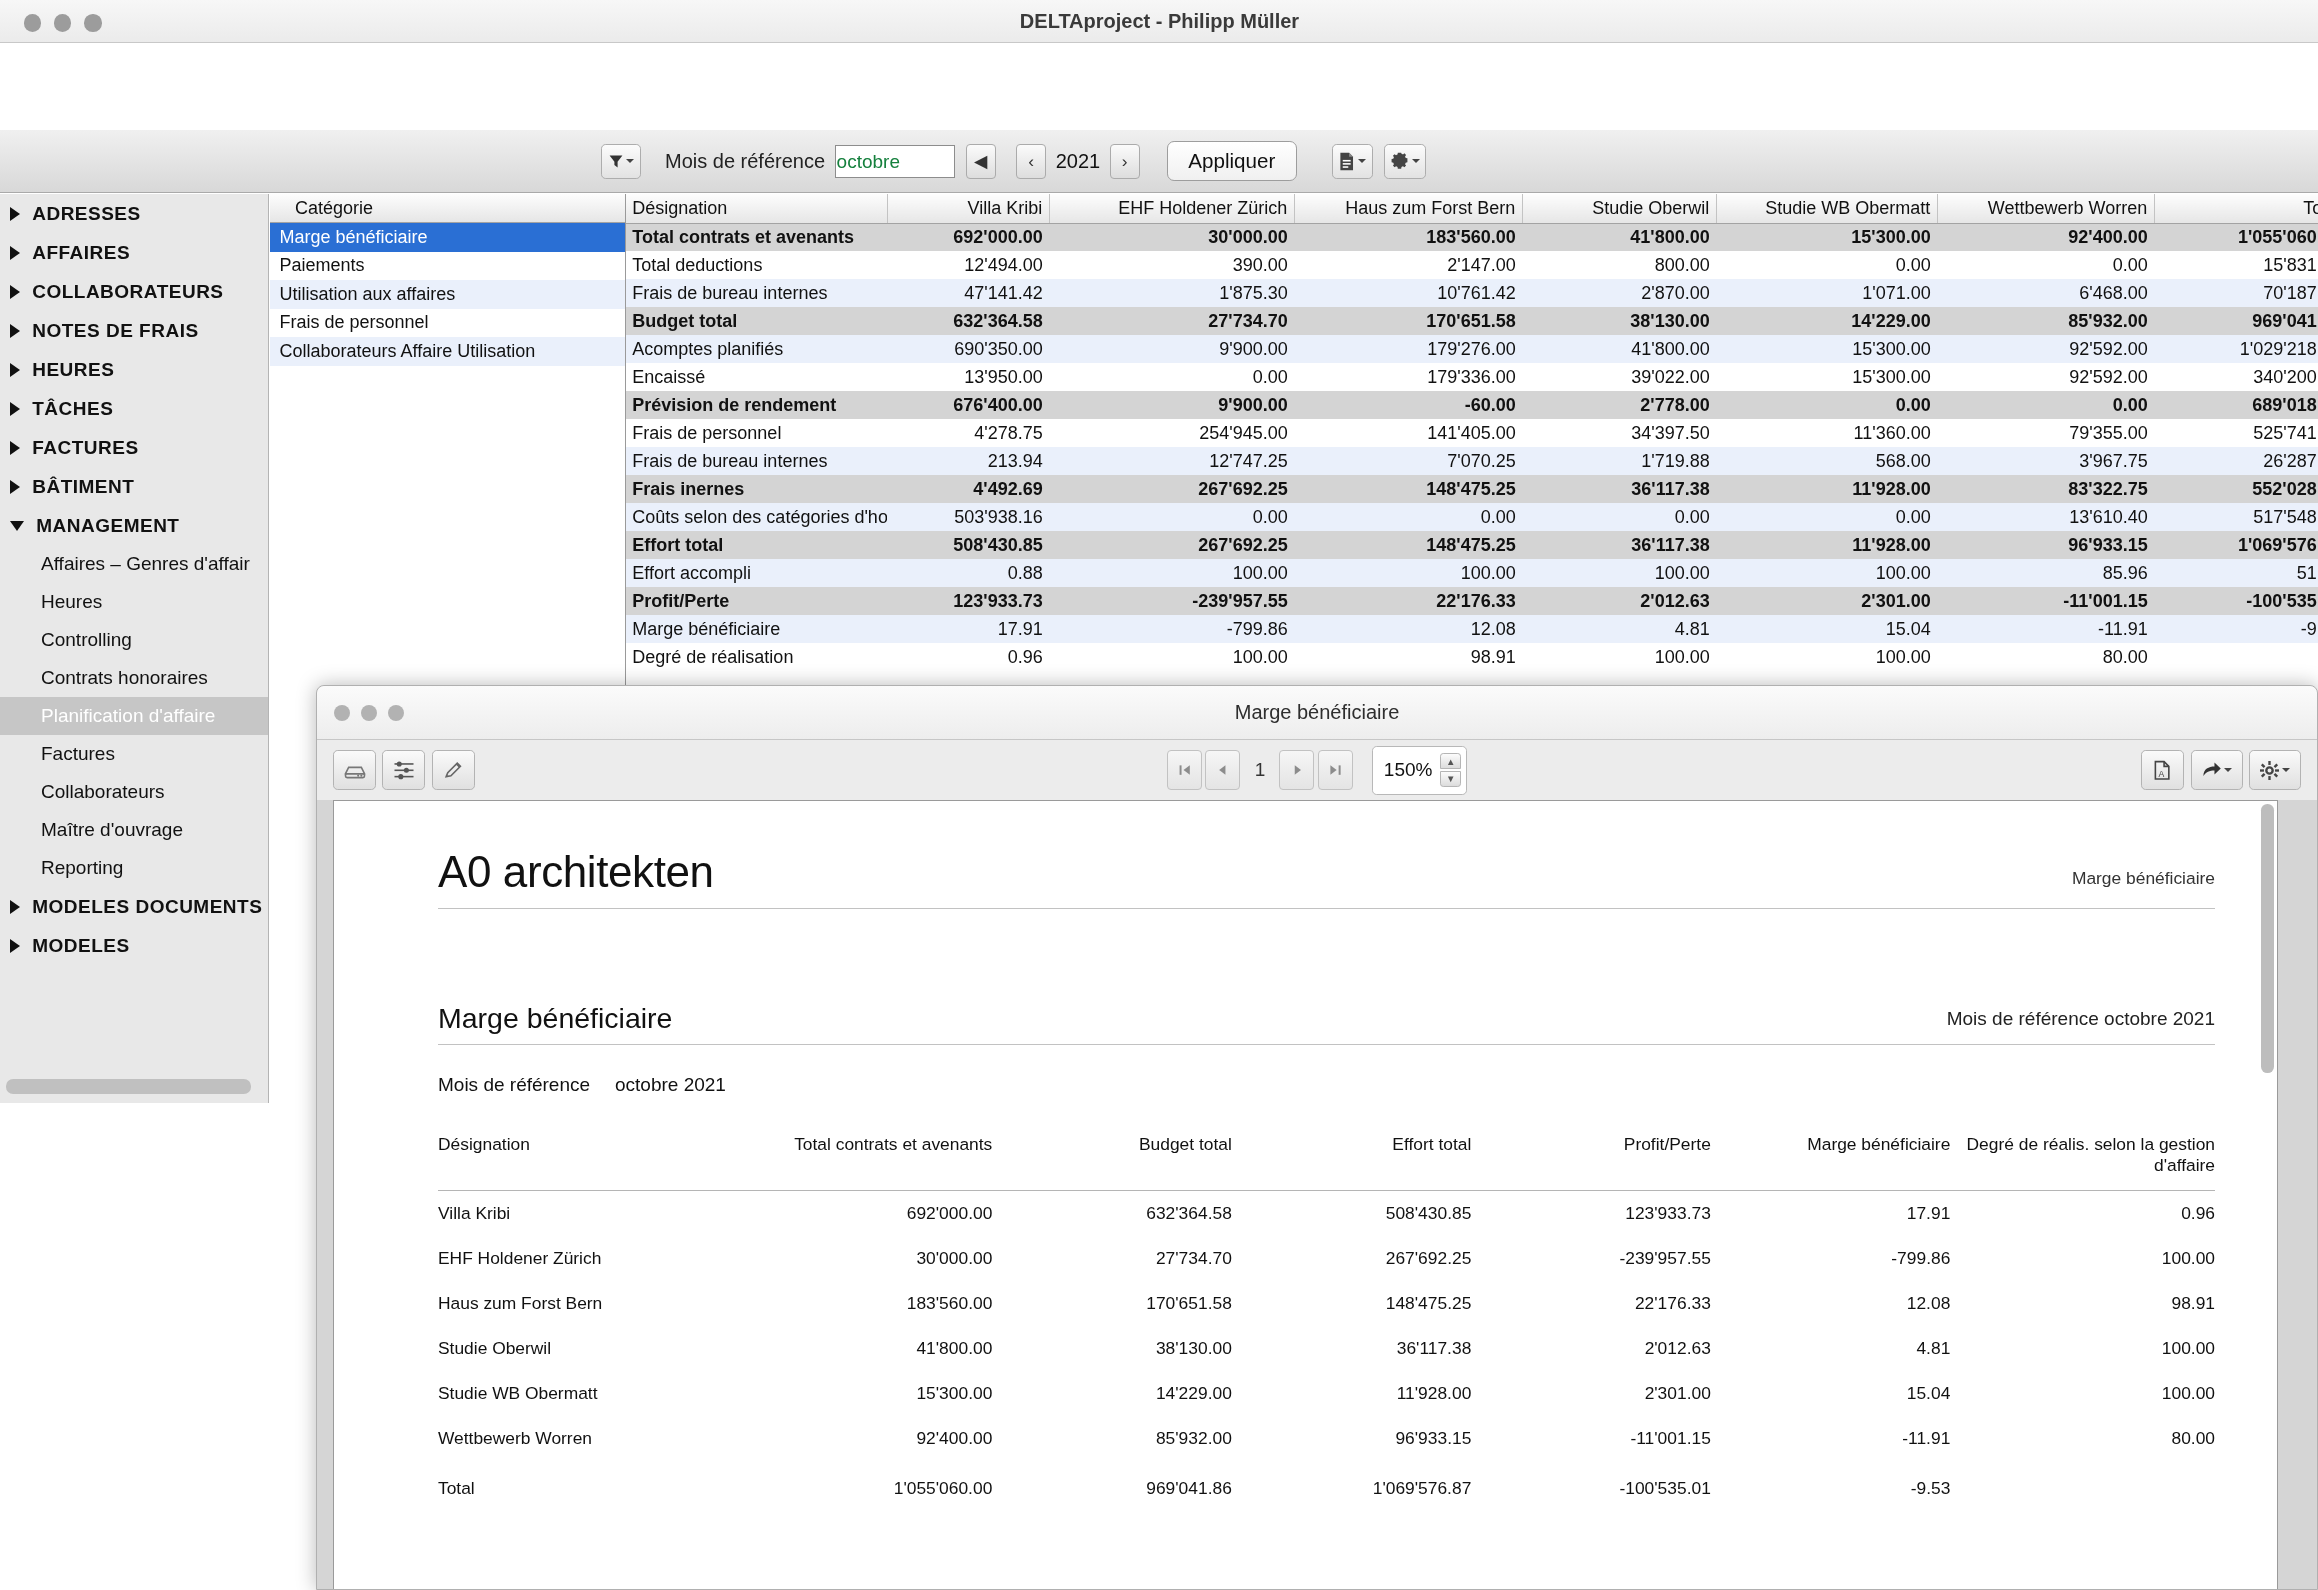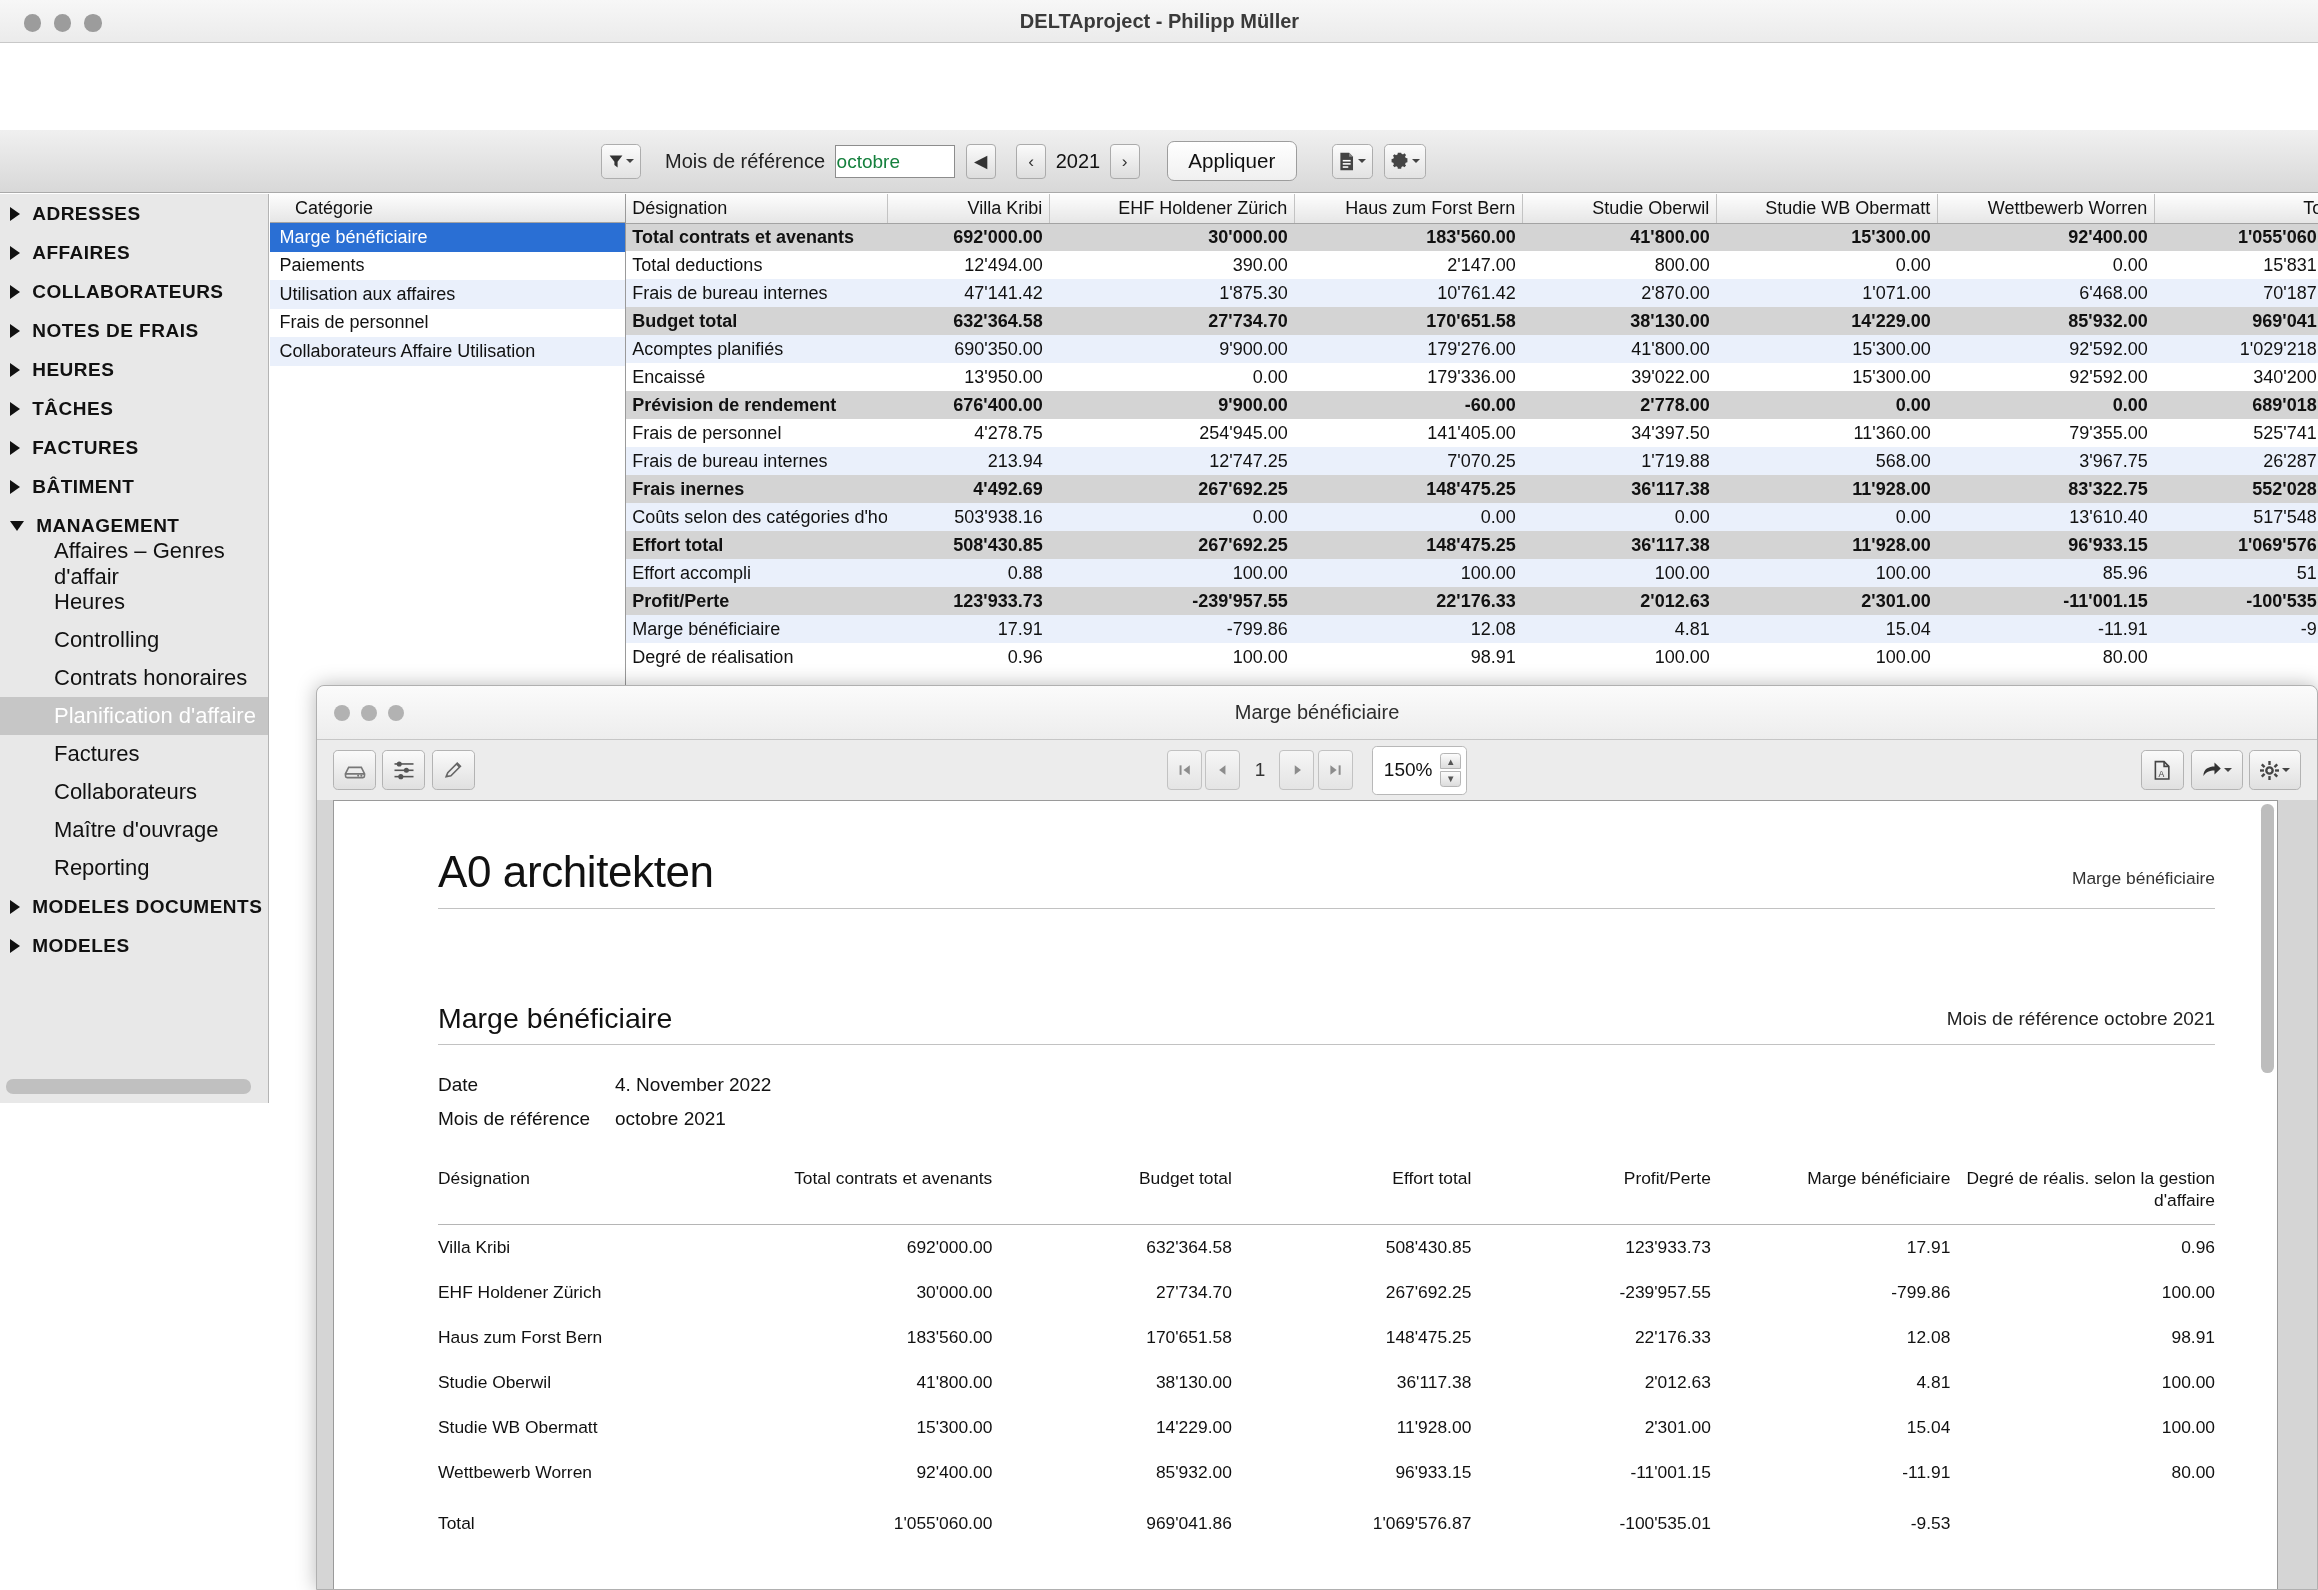--- a/index.html
+++ b/index.html
@@ -72,22 +72,22 @@
     position: absolute; left: 0; top: 194px; width: 269px; height: 909px;
     background: #e8e8e8; border-right: 0.8px solid #b4b4b4; overflow: hidden;
   }
   .nav-group {
     display: flex; align-items: center; height: 39px; padding-left: 9.5px; cursor: pointer;
   }
   .tri-right { width: 0; height: 0; border-top: 7.1px solid transparent; border-bottom: 7.1px solid transparent; border-left: 10.3px solid #111; margin-right: 12.7px; }
   .tri-down { width: 0; height: 0; border-left: 7.1px solid transparent; border-right: 7.1px solid transparent; border-top: 10.3px solid #111; margin-right: 12.7px; }
   .nav-group-label { font-size: 19px; font-weight: bold; color: #111; letter-spacing: 0.5px; text-align: center; }
   .nav-item {
-    display: flex; align-items: center; height: 38px; padding-left: 54px; cursor: pointer;
-    font-size: 22px; color: #111;
+    display: flex; align-items: center; height: 38px; padding-left: 41px; cursor: pointer;
+    font-size: 19px; color: #111;
   }
   .nav-item.selected { background: #c6c6c6; color: #ffffff; }
   .sb-scroll {
     position: absolute; left: 6.3px; bottom: 9.5px; width: 245px; height: 14.2px;
     background: #c0c0c0; border-radius: 7.1px;
   }
 
   
   .catpanel {
     position: absolute; left: 270px; top: 194px; width: 356px; height: 909px;
@@ -627,24 +627,20 @@
           </div>
           <div class="doc-rule"></div>
 
           <div class="doc-sec">
             <div class="doc-sec-title">Marge bénéficiaire</div>
             <div class="doc-sec-right">Mois de référence octobre 2021</div>
           </div>
           <div class="doc-rule"></div>
 
           <div class="doc-meta" id="doc-meta">
-              <div class="doc-meta-row">
-                <div class="doc-meta-k">Date</div>
-                <div>4. November 2022</div>
-              </div>
               <div class="doc-meta-row">
                 <div class="doc-meta-k">Mois de référence</div>
                 <div>octobre 2021</div>
               </div>
             </div>
 
           <table class="doc">
             <colgroup>
               <col style="width:237px">
                 <col style="width:293px">

